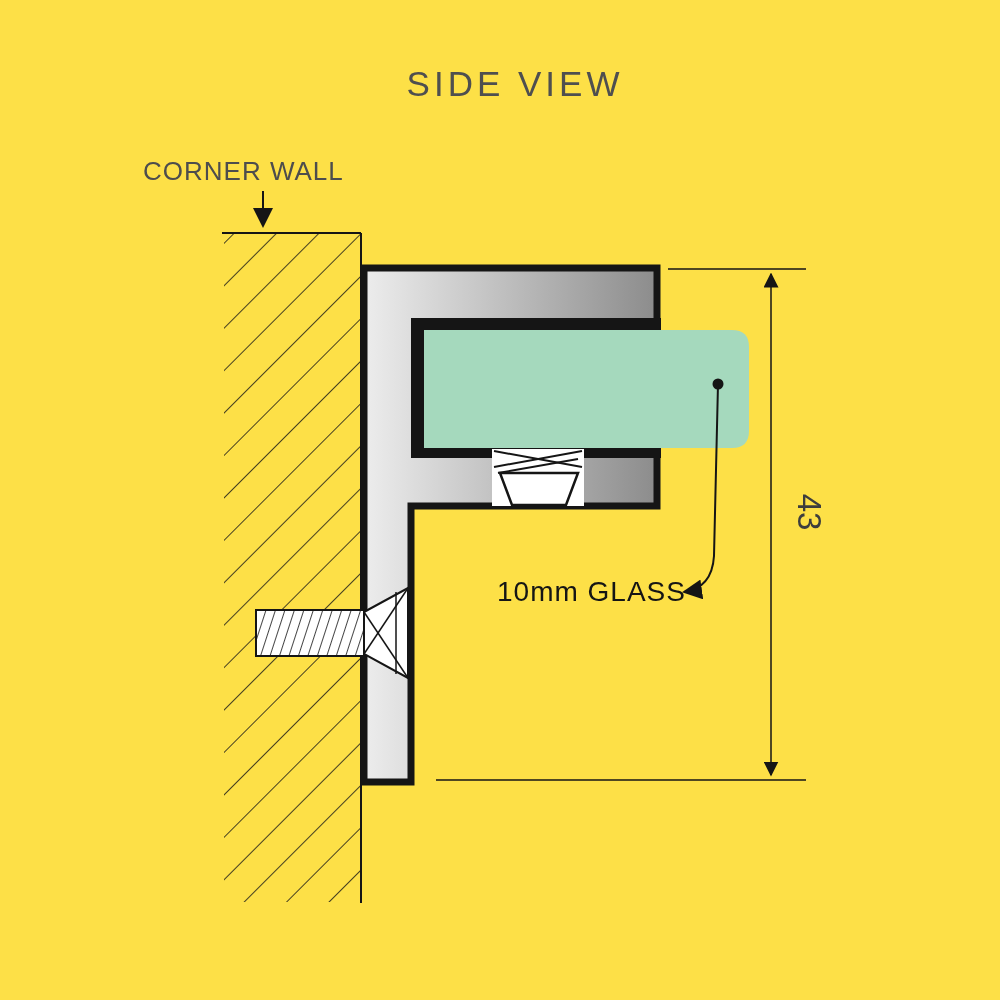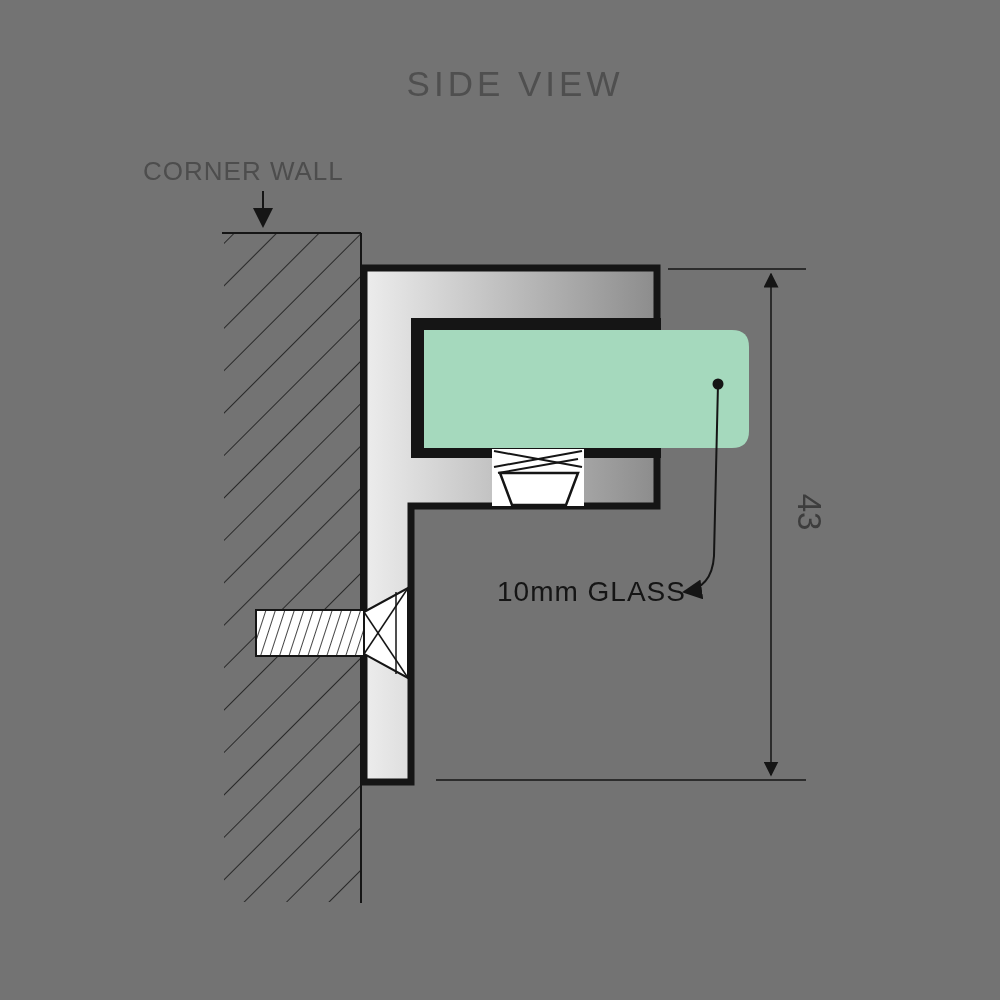--- a/index.html
+++ b/index.html
@@ -6,21 +6,21 @@
   html, body {
     margin: 0;
     padding: 0;
     background: #ffffff;
     font-family: "Liberation Sans", sans-serif;
   }
   .canvas {
     position: relative;
     width: 1000px;
     height: 1000px;
-    background: #737373;
+    background: #fde047;
     overflow: hidden;
   }
   svg { display: block; }
   text {
     font-family: "Liberation Sans", sans-serif;
   }
   .title-text {
     font-size: 35px;
     letter-spacing: 4px;
     fill: #4f4f4f;

